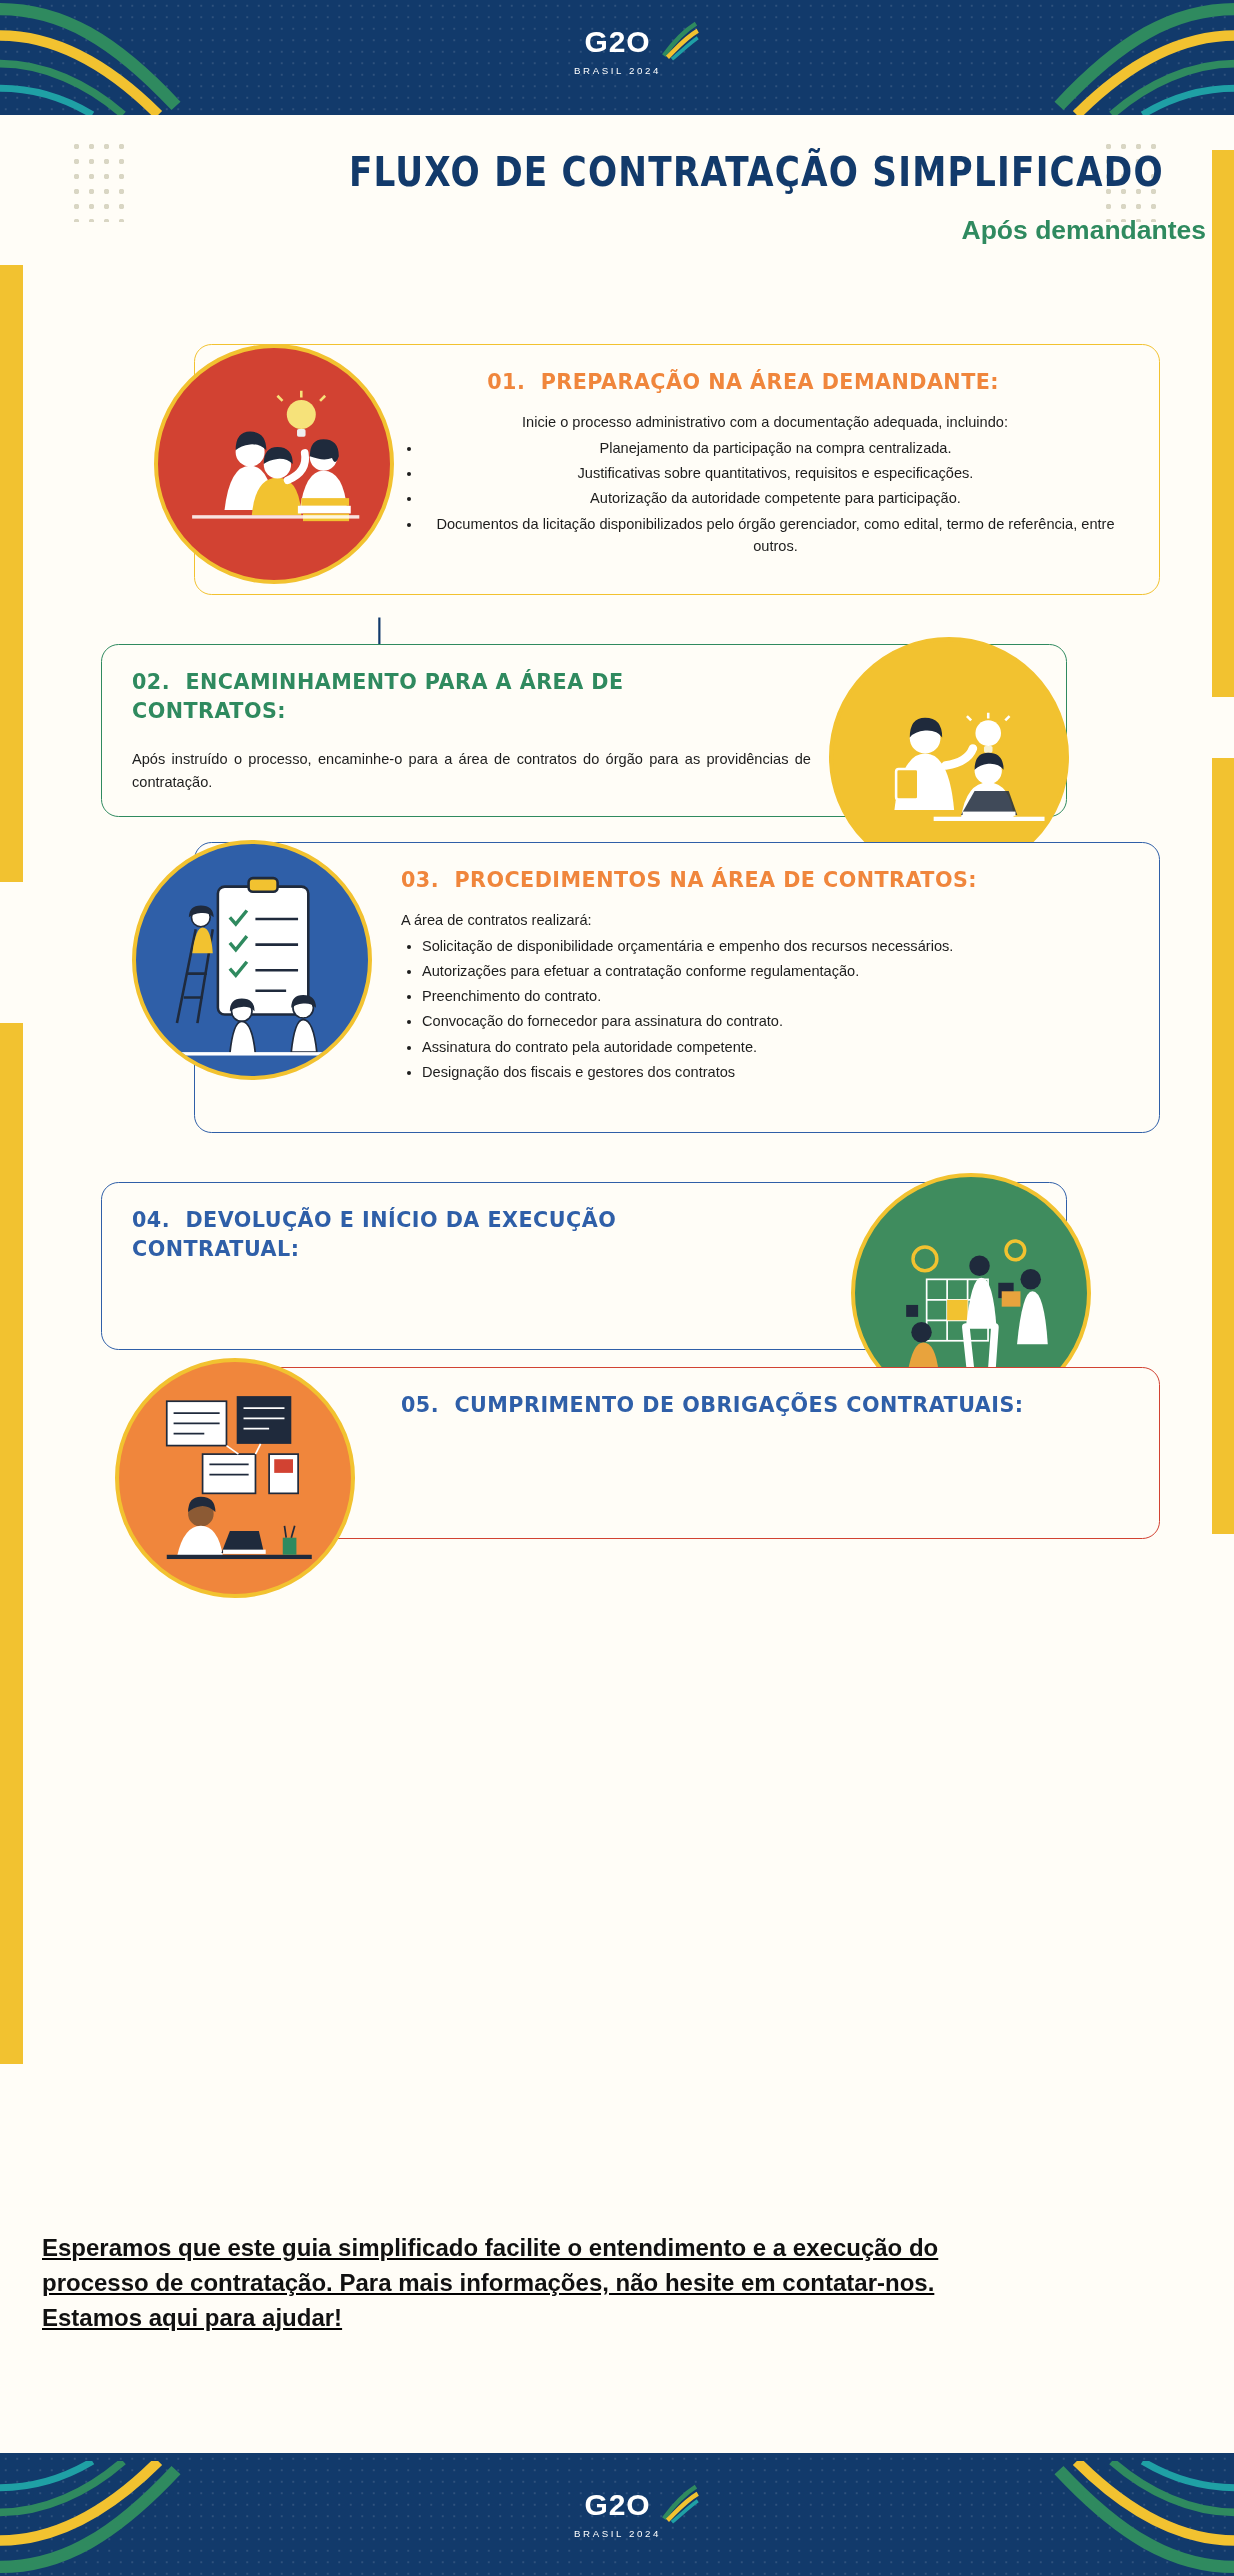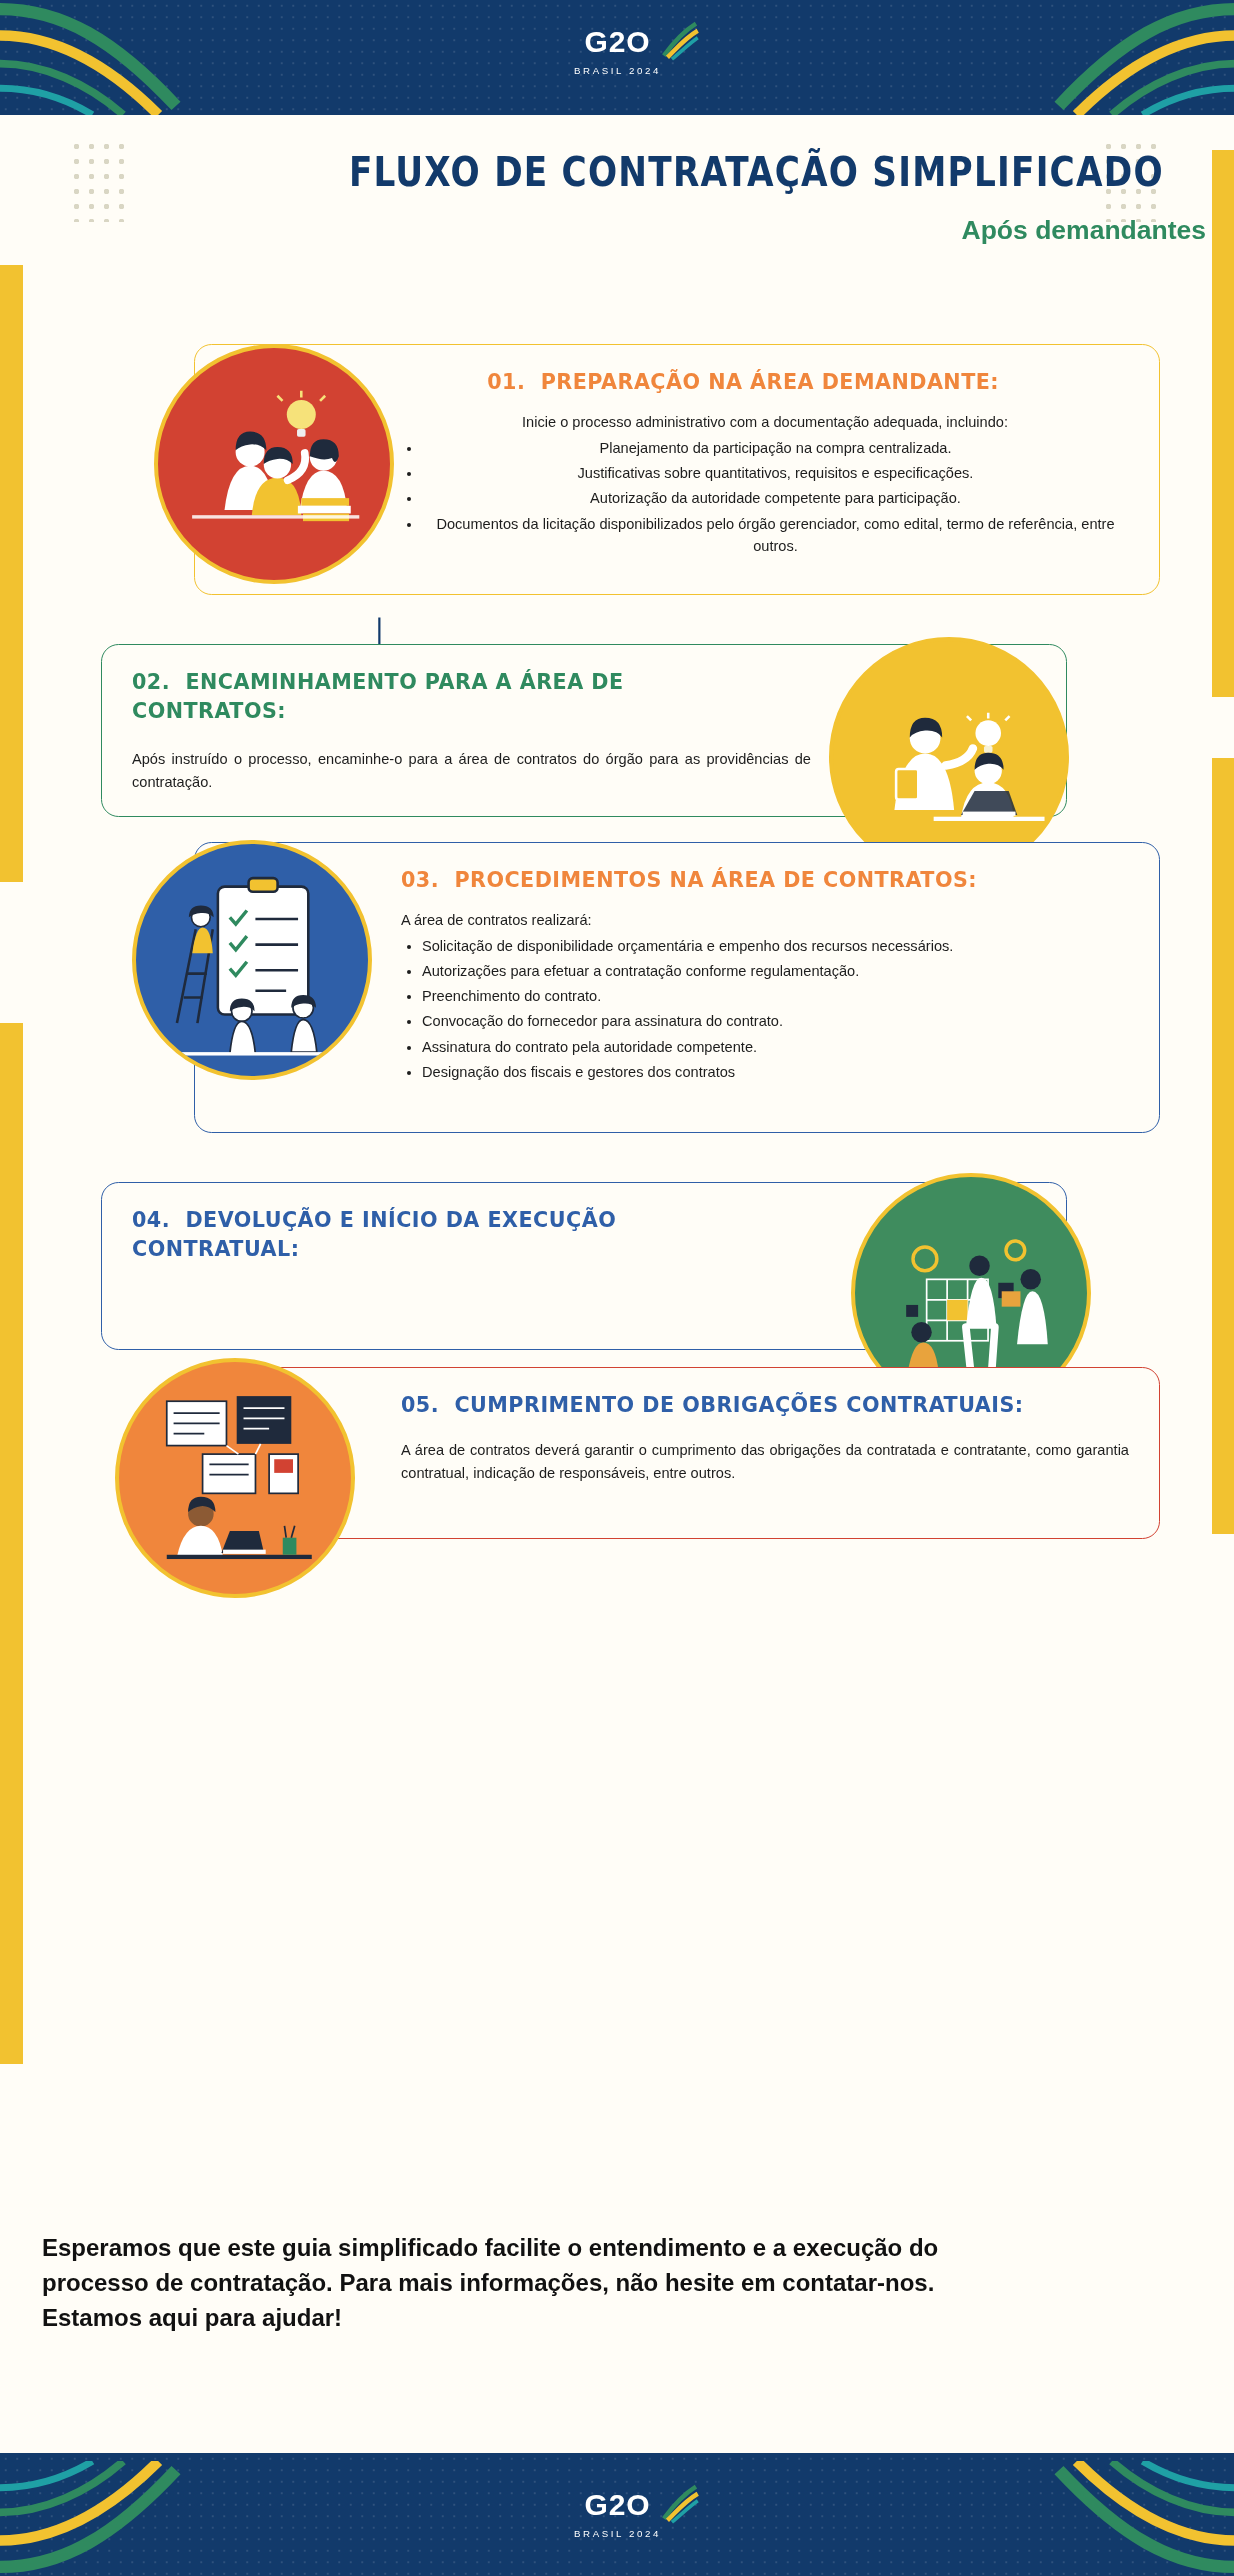--- a/index.html
+++ b/index.html
@@ -167,20 +167,21 @@
   .step-body li { margin-bottom: 2.6px; }
   .lead { margin-bottom: 3.5px; }
 
   
   .closing {
     position: absolute;
     left: 0; width: 1023px;
     top: 2231px;
     padding: 0 42px;
     text-align: left;
+    text-decoration: underline;
   }
   .closing p {
     font-size: 24px;
     font-weight: bold;
     color: #111;
     line-height: 1.45;
   }
 
   
   .illu { width: 100%; height: 100%; display: block; }
@@ -442,21 +443,20 @@
       </div>
     </div>
 
     <div class="step">
       <div class="card right-card" style="top:1014px; border-color:#d24232; min-height:172px;">
         <div style="margin-left:176px;">
           <div class="step-title" style="color:#2f5fa8;">
             <span>05.</span>&nbsp;
             <span>CUMPRIMENTO DE OBRIGAÇÕES CONTRATUAIS:</span>
           </div>
-          <div class="step-body justify" style="margin-top:19.4px;">A área de contratos deverá garantir o cumprimento das obrigações da contratada e contratante, como garantia contratual, indicação de responsáveis, entre outros.</div>
         </div>
       </div>
 
       <div class="circle" style="top:1005px; left:115px; background:#f0863c;">
         <svg class="illu" viewBox="0 0 272 272">
 
           <rect x="56" y="46" width="70" height="52" fill="#fff" stroke="#1f2a3c" stroke-width="2"></rect>
           <g stroke="#1f2a3c" stroke-width="2">
             <line x1="64" y1="60" x2="118" y2="60"></line>
             <line x1="64" y1="72" x2="118" y2="72"></line>

